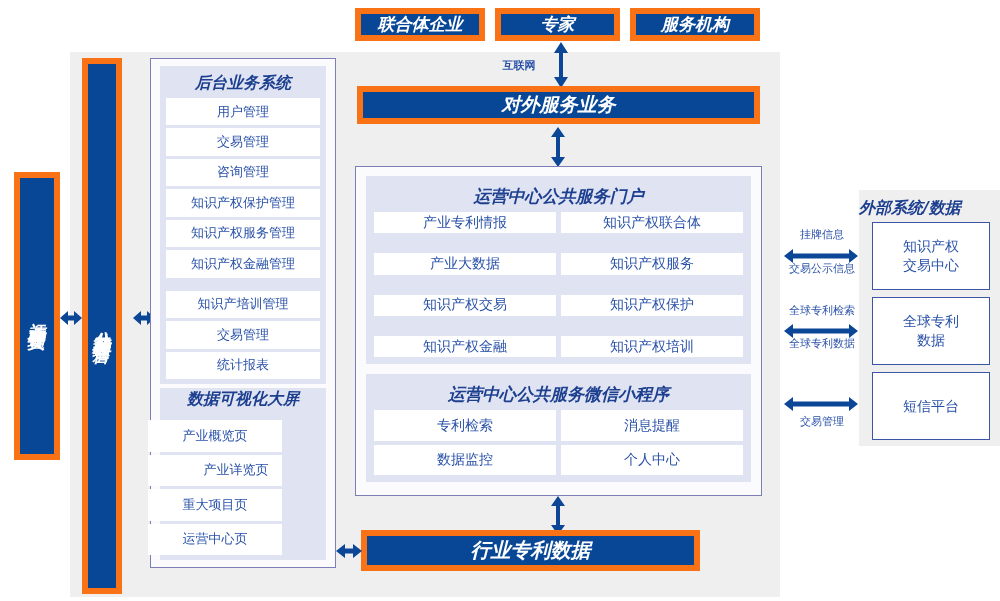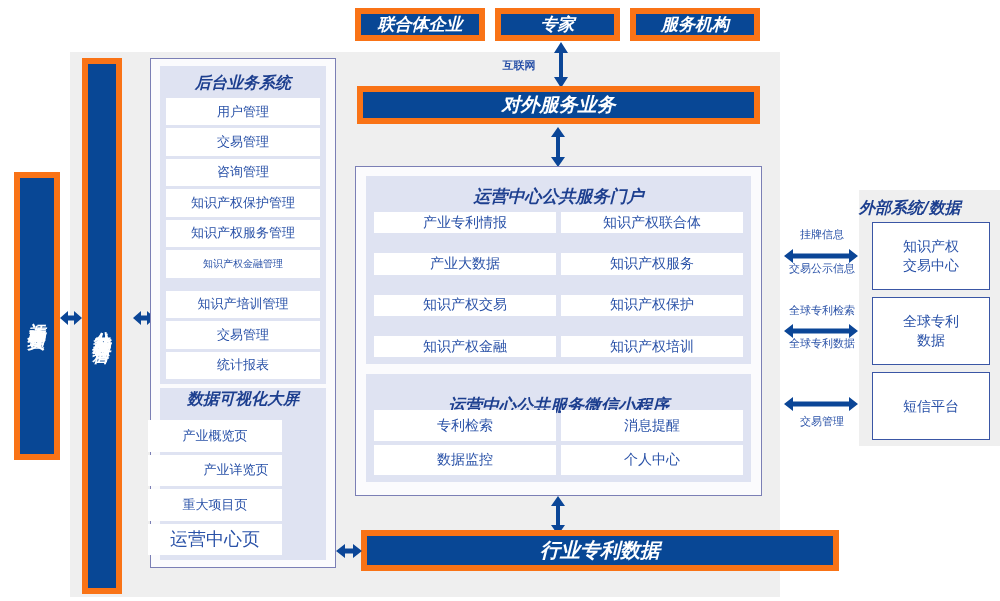--- a/index.html
+++ b/index.html
@@ -129,36 +129,36 @@
     <div class="cell" style="font-size:14px;">知识产权联合体</div>
     <div class="cell" style="font-size:14px;">产业大数据</div>
     <div class="cell" style="font-size:14px;">知识产权服务</div>
     <div class="cell" style="font-size:14px;">知识产权交易</div>
     <div class="cell" style="font-size:14px;">知识产权保护</div>
     <div class="cell" style="font-size:14px;">知识产权金融</div>
     <div class="cell" style="font-size:14px;">知识产权培训</div>
   </div>
 
   <div class="panel" style="left:366px;top:374px;width:385px;height:108px;">
-    <div class="panel-title" style="font-size:17px;padding-top:20px;">运营中心公共服务微信小程序</div>
+    <div class="panel-title" style="font-size:17px;padding-top:9px;">运营中心公共服务微信小程序</div>
   </div>
   <div style="position:absolute;left:374px;top:410px;width:369px;height:65px;display:grid;grid-template-columns:1fr 1fr;grid-template-rows:1fr 1fr;gap:4px 5px;">
     <div class="cell" style="font-size:14px;">专利检索</div>
     <div class="cell" style="font-size:14px;">消息提醒</div>
     <div class="cell" style="font-size:14px;">数据监控</div>
     <div class="cell" style="font-size:14px;">个人中心</div>
   </div>
 
   <div class="arrow-v" style="left:549px;top:496px;">
     <svg width="18" height="39" viewBox="0 0 18 39">
       <path d="M9 0 L16 10 L11 10 L11 29 L16 29 L9 39 L2 29 L7 29 L7 10 L2 10 Z" fill="#0b4697"></path>
     </svg>
   </div>
 
-  <div class="blue" style="left:361px;top:530px;width:478px;height:41px;font-size:20px;">
+  <div class="blue" style="left:361px;top:530px;width:339px;height:41px;font-size:20px;">
     <span>行业专利数据</span>
   </div>
 
   <div class="blue vert" style="left:14px;top:172px;width:46px;height:288px;font-size:17px;">
     <span>运营中心管理员</span>
   </div>
 
   <div class="arrow-h" style="left:60px;top:310px;">
     <svg width="22" height="16" viewBox="0 0 22 16">
       <path d="M0 8 L8 1 L8 5.5 L14 5.5 L14 1 L22 8 L14 15 L14 10.5 L8 10.5 L8 15 Z" fill="#0b4697"></path>
@@ -179,34 +179,34 @@
 
   <div class="panel" style="left:160px;top:66px;width:166px;height:318px;">
     <div class="panel-title" style="font-size:16px;padding-top:7px;">后台业务系统</div>
   </div>
   <div style="position:absolute;left:166px;top:98px;width:154px;height:281px;display:flex;flex-direction:column;gap:3px;">
     <div class="cell" style="flex:1;font-size:13px;">用户管理</div>
     <div class="cell" style="flex:1;font-size:13px;">交易管理</div>
     <div class="cell" style="flex:1;font-size:13px;">咨询管理</div>
     <div class="cell" style="flex:1;font-size:13px;">知识产权保护管理</div>
     <div class="cell" style="flex:1;font-size:13px;">知识产权服务管理</div>
-    <div class="cell" style="flex:1;font-size:10px;">知识产权金融管理</div>
+    <div class="cell" style="flex:1;font-size:13px;">知识产权金融管理</div>
     <div class="cell" style="flex:1;font-size:13px;margin-top:10px;">知识产培训管理</div>
     <div class="cell" style="flex:1;font-size:13px;">交易管理</div>
     <div class="cell" style="flex:1;font-size:13px;">统计报表</div>
   </div>
 
   <div class="panel" style="left:160px;top:388px;width:166px;height:172px;">
     <div class="panel-title" style="font-size:16px;padding-top:1px;">数据可视化大屏</div>
   </div>
   <div style="position:absolute;left:148px;top:420px;width:134px;height:135px;display:flex;flex-direction:column;gap:3px;">
     <div class="cell" style="flex:1;font-size:13px;">产业概览页</div>
     <div class="cell" style="flex:1;font-size:13px;padding-left:42px;">产业详览页</div>
     <div class="cell" style="flex:1;font-size:13px;">重大项目页</div>
-    <div class="cell" style="flex:1;font-size:18px;">运营中心页</div>
+    <div class="cell" style="flex:1;font-size:13px;">运营中心页</div>
   </div>
 
   <div class="arrow-h" style="left:336px;top:543px;">
     <svg width="26" height="16" viewBox="0 0 26 16">
       <path d="M0 8 L9 1 L9 5.5 L17 5.5 L17 1 L26 8 L17 15 L17 10.5 L9 10.5 L9 15 Z" fill="#0b4697"></path>
     </svg>
   </div>
 
   <div class="shell" style="left:859px;top:190px;width:141px;height:256px;"></div>
   <div style="position:absolute;left:859px;top:198px;width:141px;color:#1d3f8f;font-size:16px;font-weight:bold;font-style:italic;">外部系统/数据</div>

